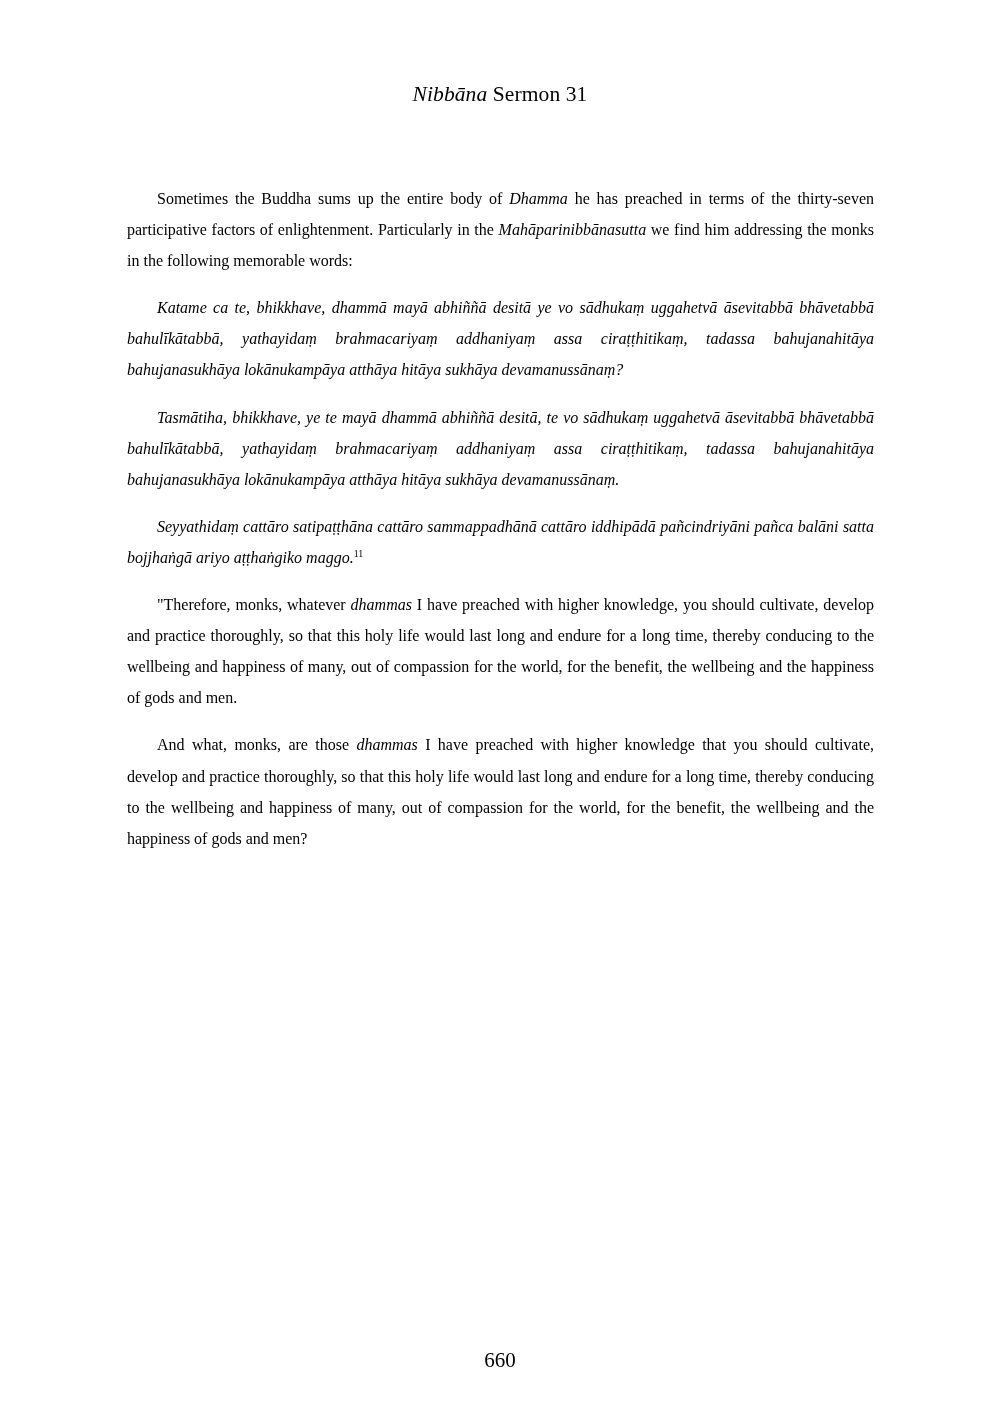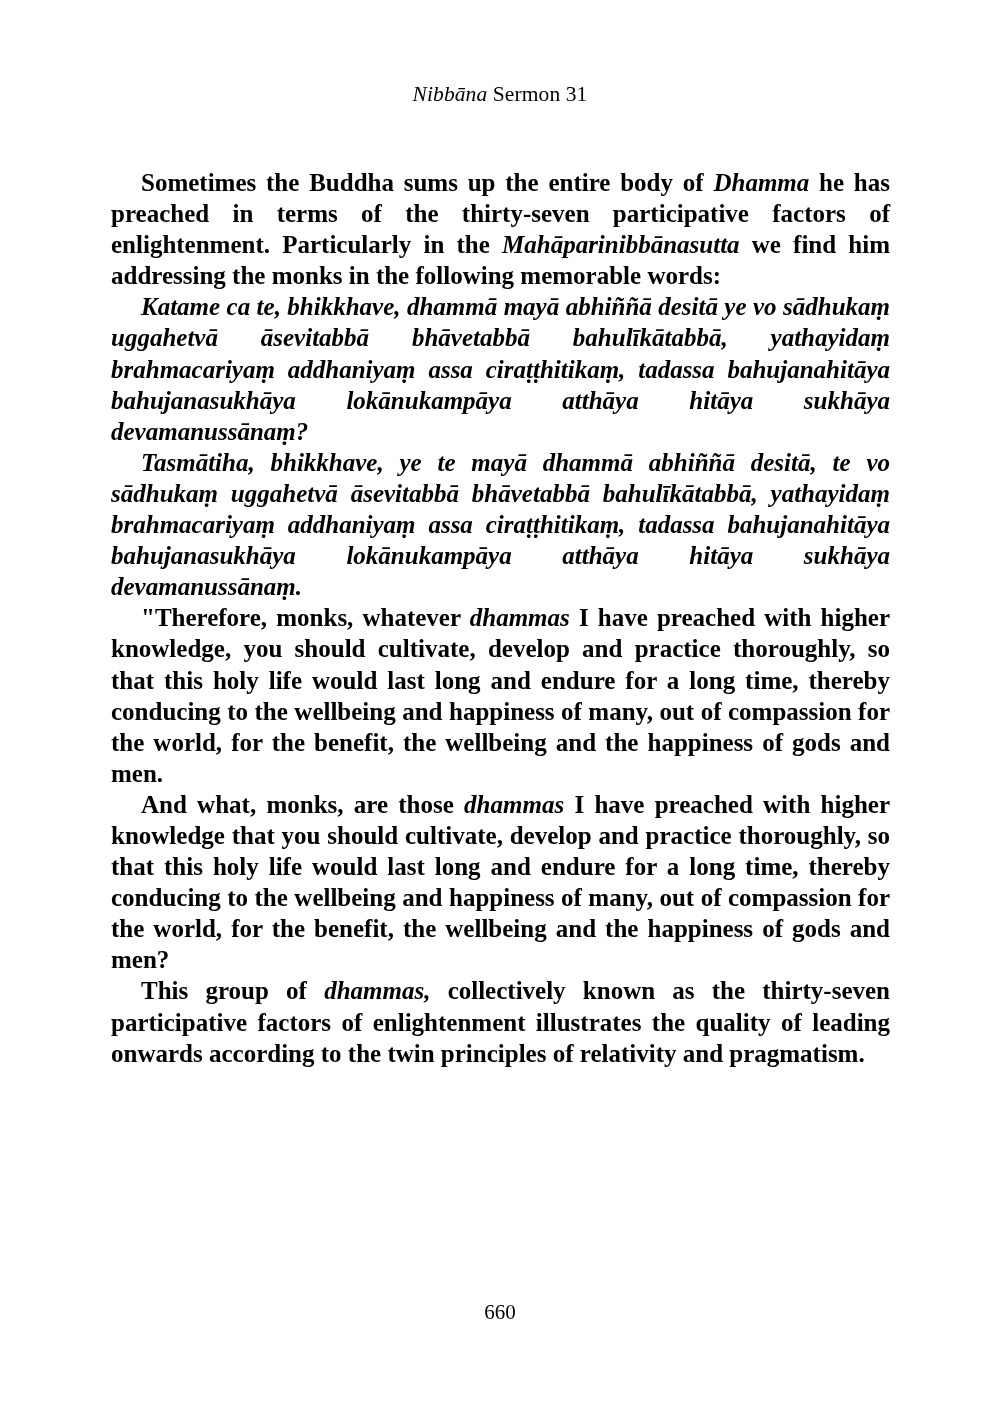--- a/index.html
+++ b/index.html
@@ -37,50 +37,49 @@
 
   
   .textblock {
     position: absolute;
     top: 167px;
     left: 111px;
     width: 779px;
   }
 
   p.para {
-    margin: 0;
+    margin: 16px;
     padding: 0;
-    font-size: 25px;
+    font-size: 16px;
     line-height: 31.1px;
     text-align: justify;
     text-justify: inter-word;
     text-indent: 30px;
     -webkit-hyphens: none;
     hyphens: none;
     word-spacing: 0px;
-    font-weight: bold;
   }
 
   p.para.pali {
     font-style: italic;
   }
 
   i, em { font-style: italic; }
 
   sup.footnote-ref {
     font-size: 0.62em;
     vertical-align: super;
     line-height: 0;
     font-style: normal;
   }
 
   
   .folio {
     position: absolute;
-    top: 1300px;
+    top: 1348px;
     left: 0;
     width: 1000px;
     text-align: center;
     font-size: 21px;
   }
 </style>
 </head>
 <body>
 
 <div class="page">
@@ -90,25 +89,25 @@
   </div>
 
   <div class="textblock">
 
     <p class="para">Sometimes the Buddha sums up the entire body of <i>Dhamma</i> he has preached in terms of the thirty-seven participative factors of enlightenment. Particularly in the <i>Mahāparinibbānasutta</i> we find him addressing the monks in the following memorable words:</p>
 
     <p class="para pali">Katame ca te, bhikkhave, dhammā mayā abhiññā desitā ye vo sādhukaṃ uggahetvā āsevitabbā bhāvetabbā bahulīkātabbā, yathayidaṃ brahmacariyaṃ addhaniyaṃ assa ciraṭṭhitikaṃ, tadassa bahujanahitāya bahujanasukhāya lokānukampāya atthāya hitāya sukhāya devamanussānaṃ?</p>
 
     <p class="para pali">Tasmātiha, bhikkhave, ye te mayā dhammā abhiññā desitā, te vo sādhukaṃ uggahetvā āsevitabbā bhāvetabbā bahulīkātabbā, yathayidaṃ brahmacariyaṃ addhaniyaṃ assa ciraṭṭhitikaṃ, tadassa bahujanahitāya bahujanasukhāya lokānukampāya atthāya hitāya sukhāya devamanussānaṃ.</p>
 
+    <p class="para pali">Seyyathidaṃ cattāro satipaṭṭhāna cattāro sammappadhānā cattāro iddhipādā pañcindriyāni pañca balāni satta bojjhaṅgā ariyo aṭṭhaṅgiko maggo.<sup class="footnote-ref">11</sup></p>
 
     <p class="para">"Therefore, monks, whatever <i>dhammas</i> I have preached with higher knowledge, you should cultivate, develop and practice thoroughly, so that this holy life would last long and endure for a long time, thereby conducing to the wellbeing and happiness of many, out of compassion for the world, for the benefit, the wellbeing and the happiness of gods and men.</p>
 
     <p class="para">And what, monks, are those <i>dhammas</i> I have preached with higher knowledge that you should cultivate, develop and practice thoroughly, so that this holy life would last long and endure for a long time, thereby conducing to the wellbeing and happiness of many, out of compassion for the world, for the benefit, the wellbeing and the happiness of gods and men?</p>
 
 
-    <p class="para">This group of <i>dhammas,</i> collectively known as the thirty-seven participative factors of enlightenment illustrates the quality of leading onwards according to the twin principles of relativity and pragmatism.</p>
 
   </div>
 
   <div class="folio">660</div>
 
 </div>
 
 </body></html>

